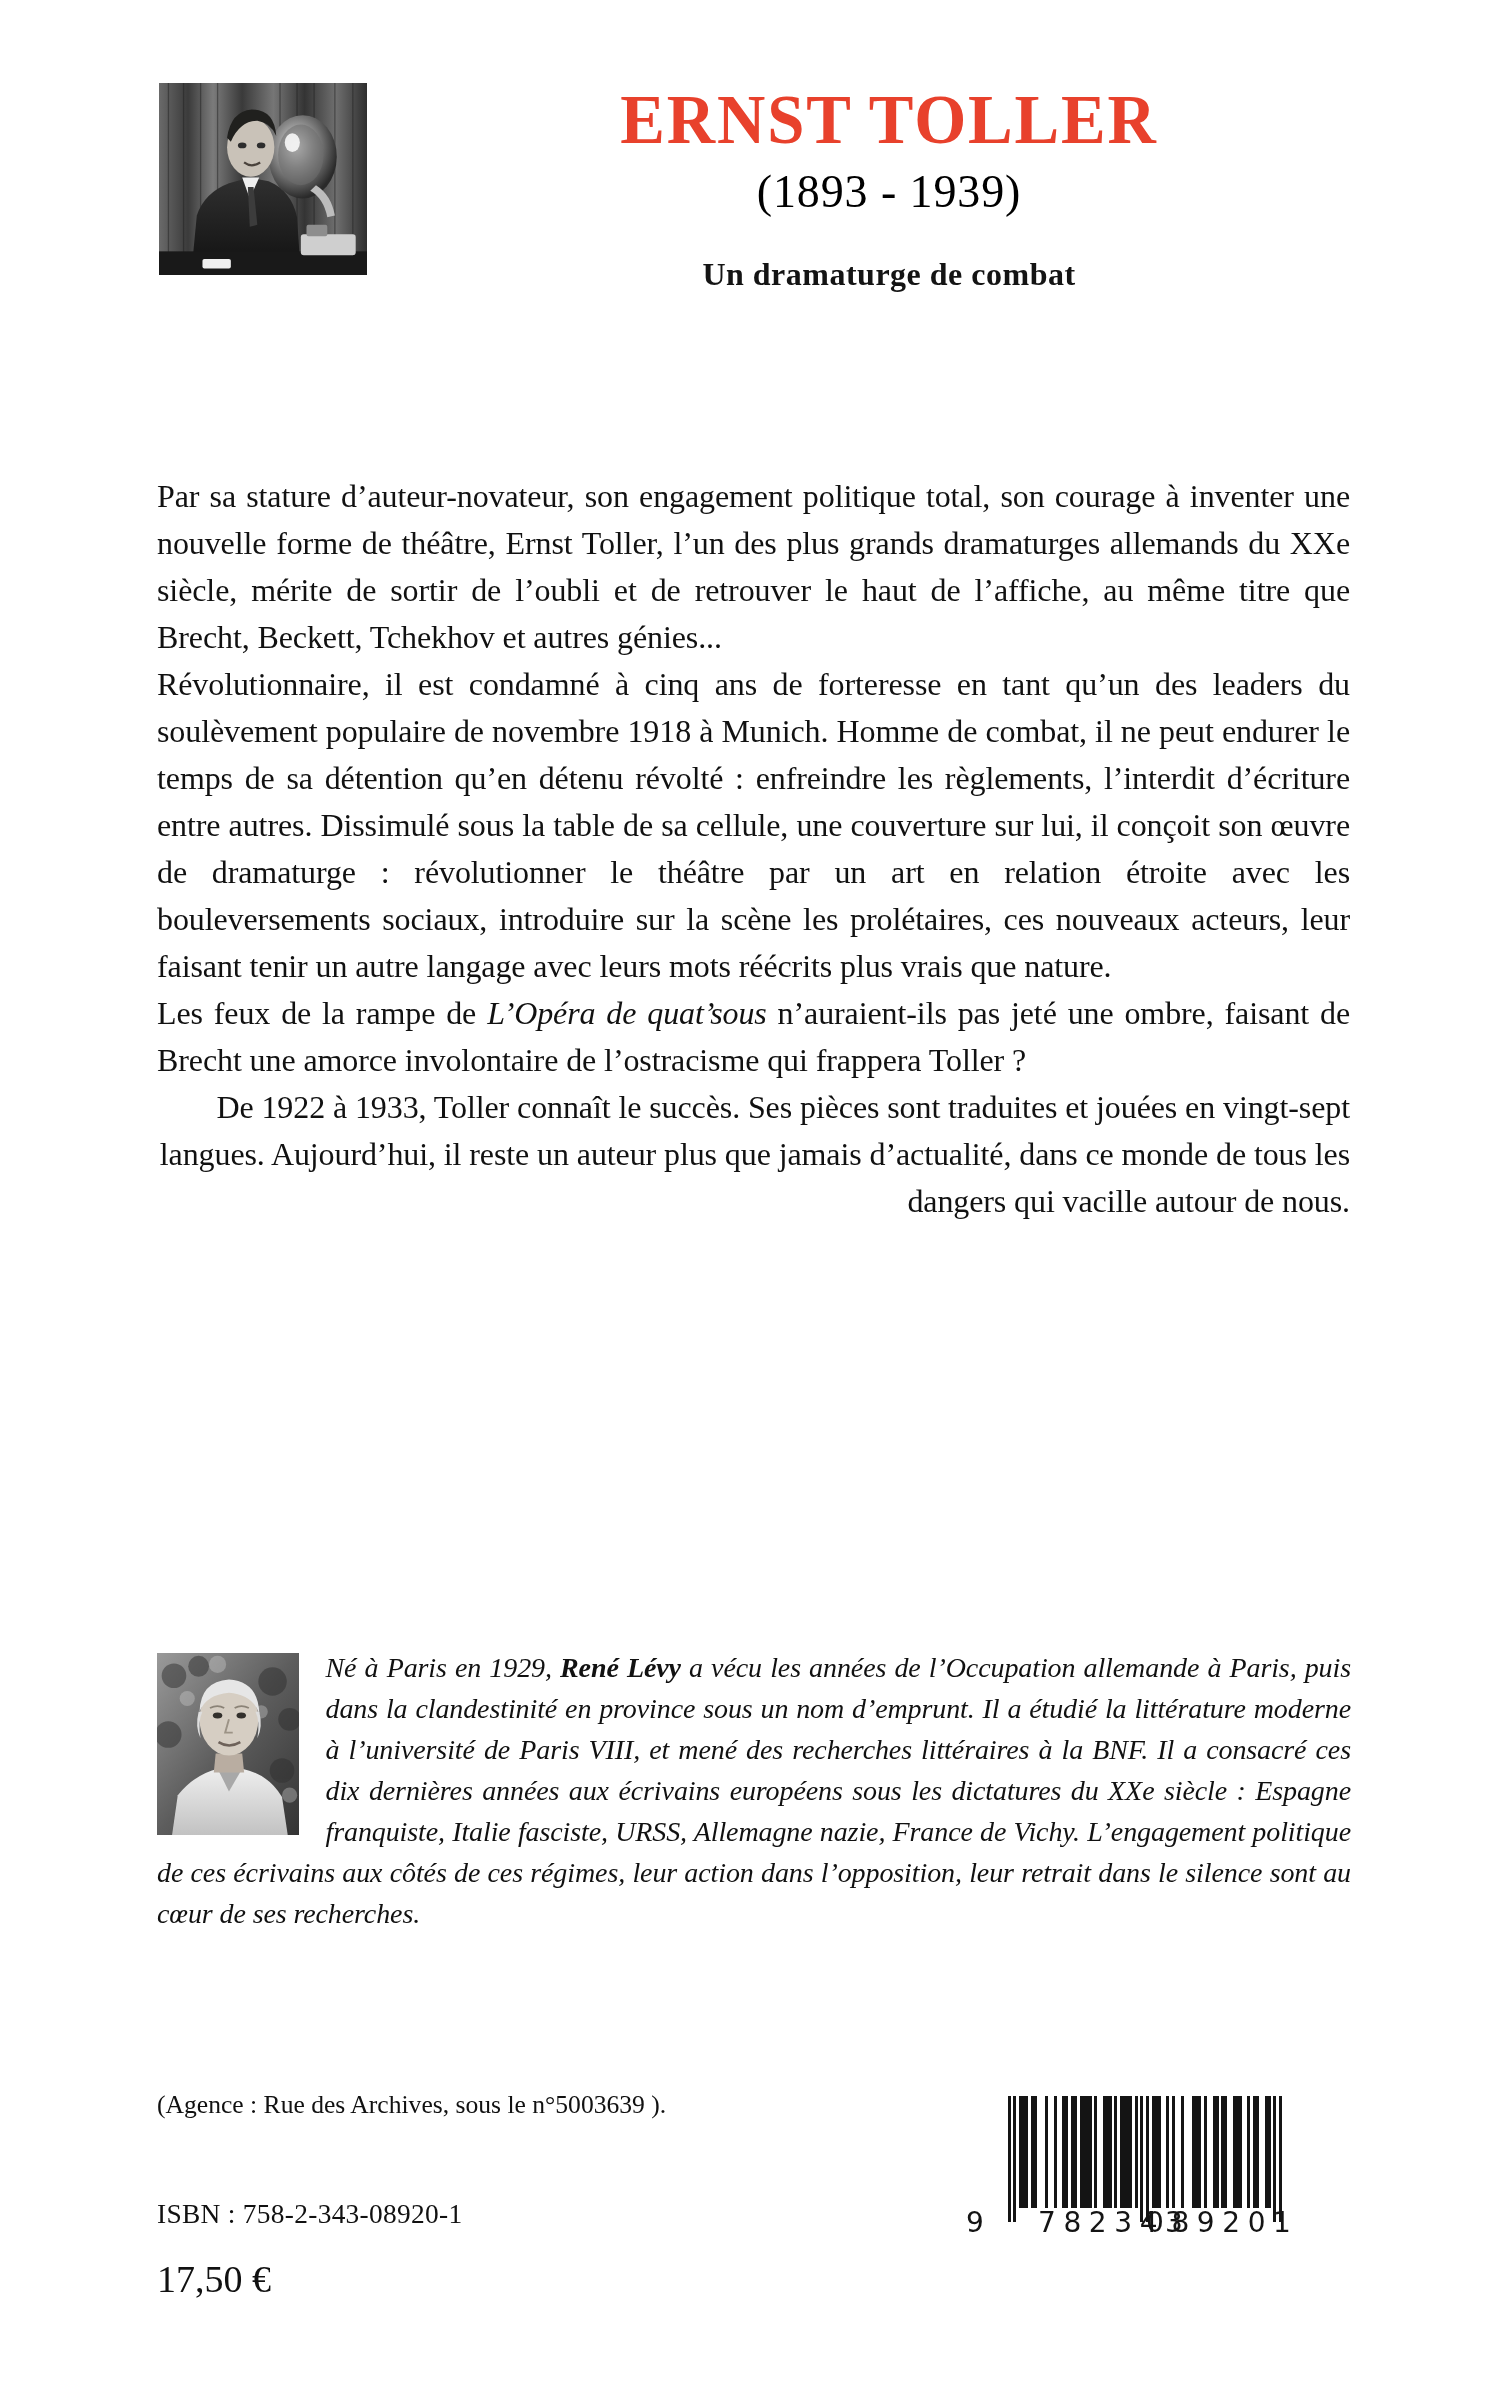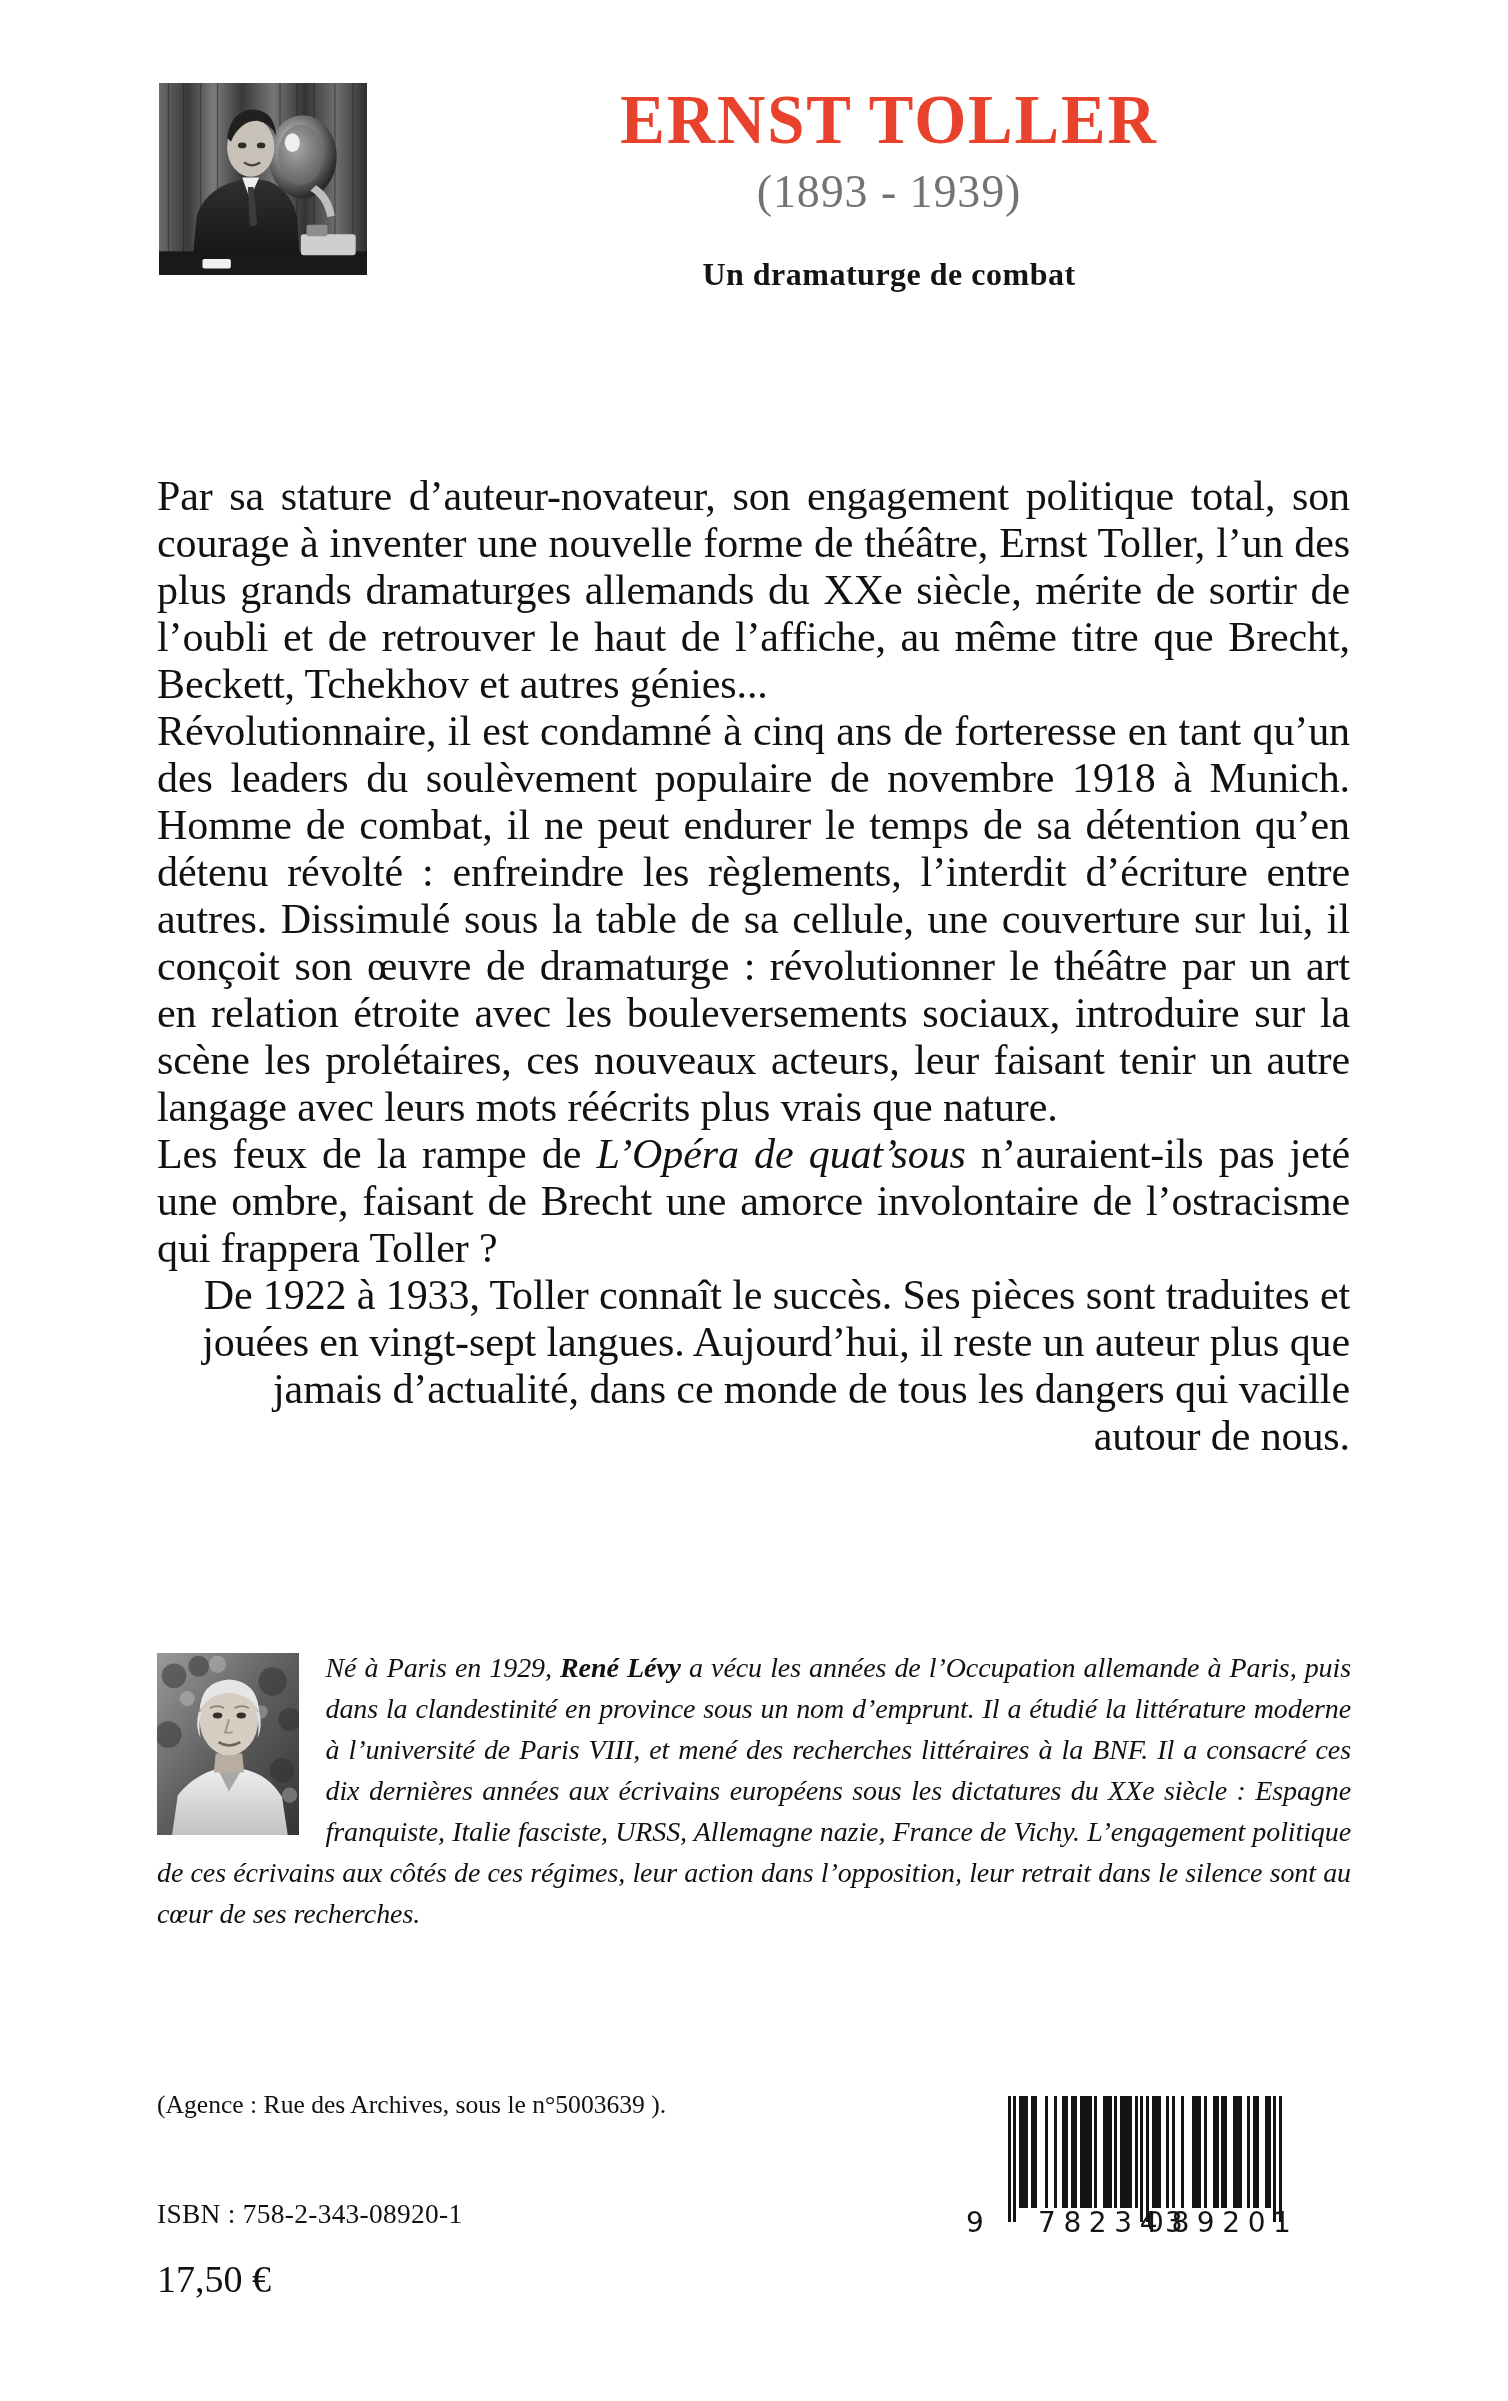--- a/index.html
+++ b/index.html
@@ -55,41 +55,41 @@
     font-size: 69px;
     letter-spacing: 1.9px;
     color: #e8412c;
     line-height: 1.04;
     margin: 0;
     transform: scaleX(0.97);
   }
   .book-dates {
     font-family: "Liberation Serif", "DejaVu Serif", serif;
     font-size: 46px;
-    color: #737373;
+    color: #000000;
     line-height: 1.2;
     margin: 7.6px 0 0 0;
     letter-spacing: 0.9px;
   }
   .book-subtitle {
     font-family: "Liberation Serif", "DejaVu Serif", serif;
     font-weight: bold;
     font-size: 32px;
     color: #141414;
     margin: 36px 0 0 0;
     letter-spacing: 0.5px;
   }
 
   
   .blurb {
     position: absolute;
     left: 157px;
     top: 473px;
     width: 1193px;
-    font-size: 42px;
+    font-size: 32px;
     line-height: 47px;
     text-align: justify;
     text-justify: inter-word;
     letter-spacing: -0.1px;
   }
   .blurb p {
     margin: 0;
     text-align: justify;
   }
   .blurb p:last-child { text-align: right; }

